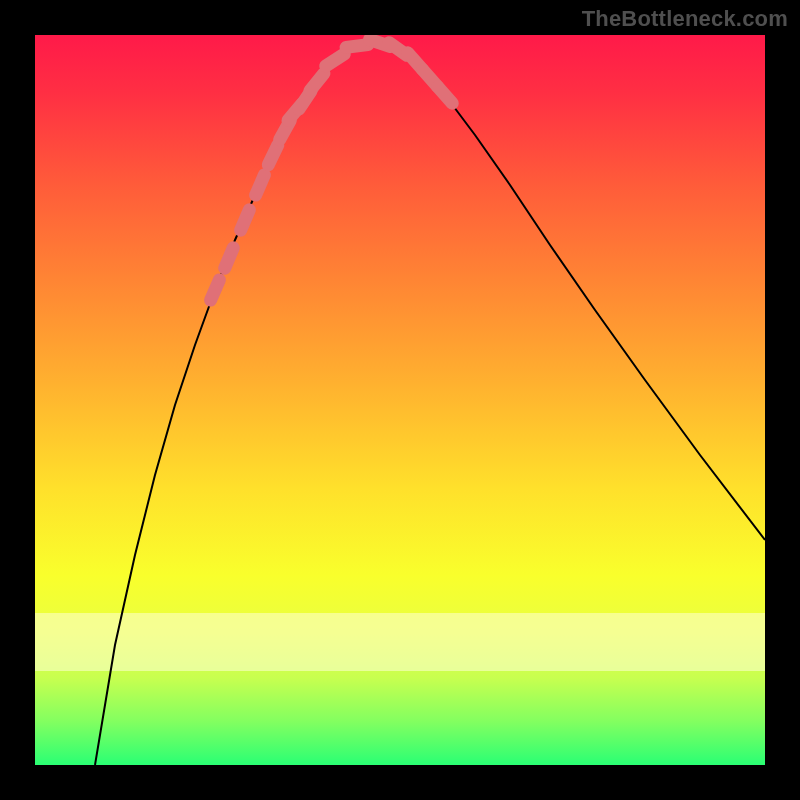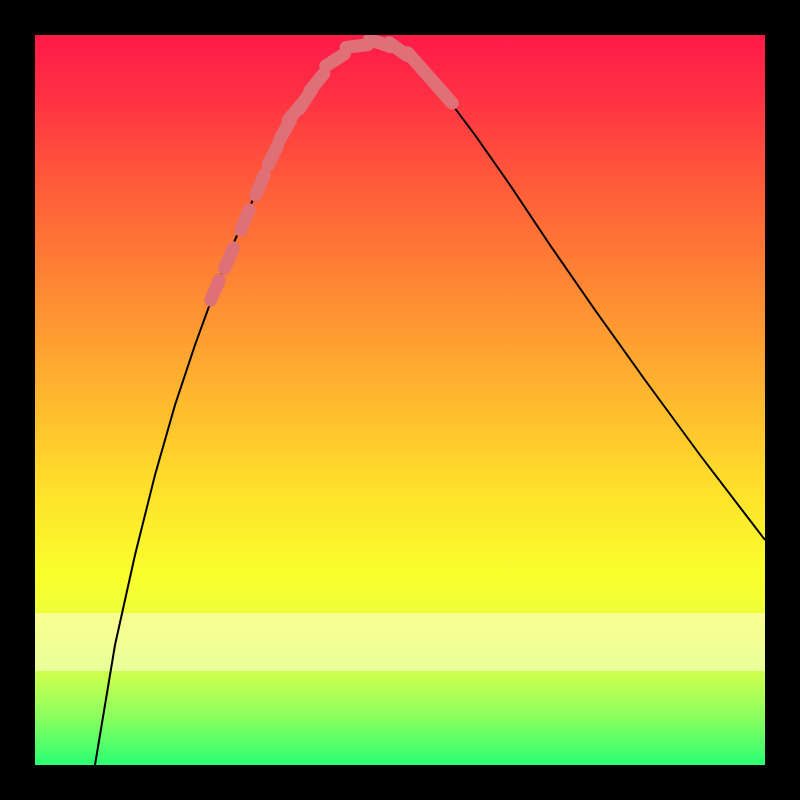--- a/index.html
+++ b/index.html
@@ -71,20 +71,21 @@
     inset: 0;
     width: 100%;
     height: 100%;
   }
 </style>
 </head>
 <body>
 
 <div class="stage">
 
+  <div class="watermark">TheBottleneck.com</div>
 
   <div class="plot-area">
     <div class="gradient"></div>
     <div class="band pale"></div>
 
     <svg class="curve-svg" viewBox="0 0 730 730" preserveAspectRatio="none">
       <g id="curve-group">
           <path d="M60 730 L80 610 L100 520 L120 440 L140 370 L160 310 L180 255 L200 205 L220 160 L240 118 L255 90 L270 65 L285 43 L300 25 L320 12 L340 6 L360 12 L385 30 L410 60 L440 100 L475 150 L515 210 L560 275 L610 345 L665 420 L730 505" fill="none" stroke="#000000" stroke-width="2"></path>
         </g>
       <g id="marker-group">

